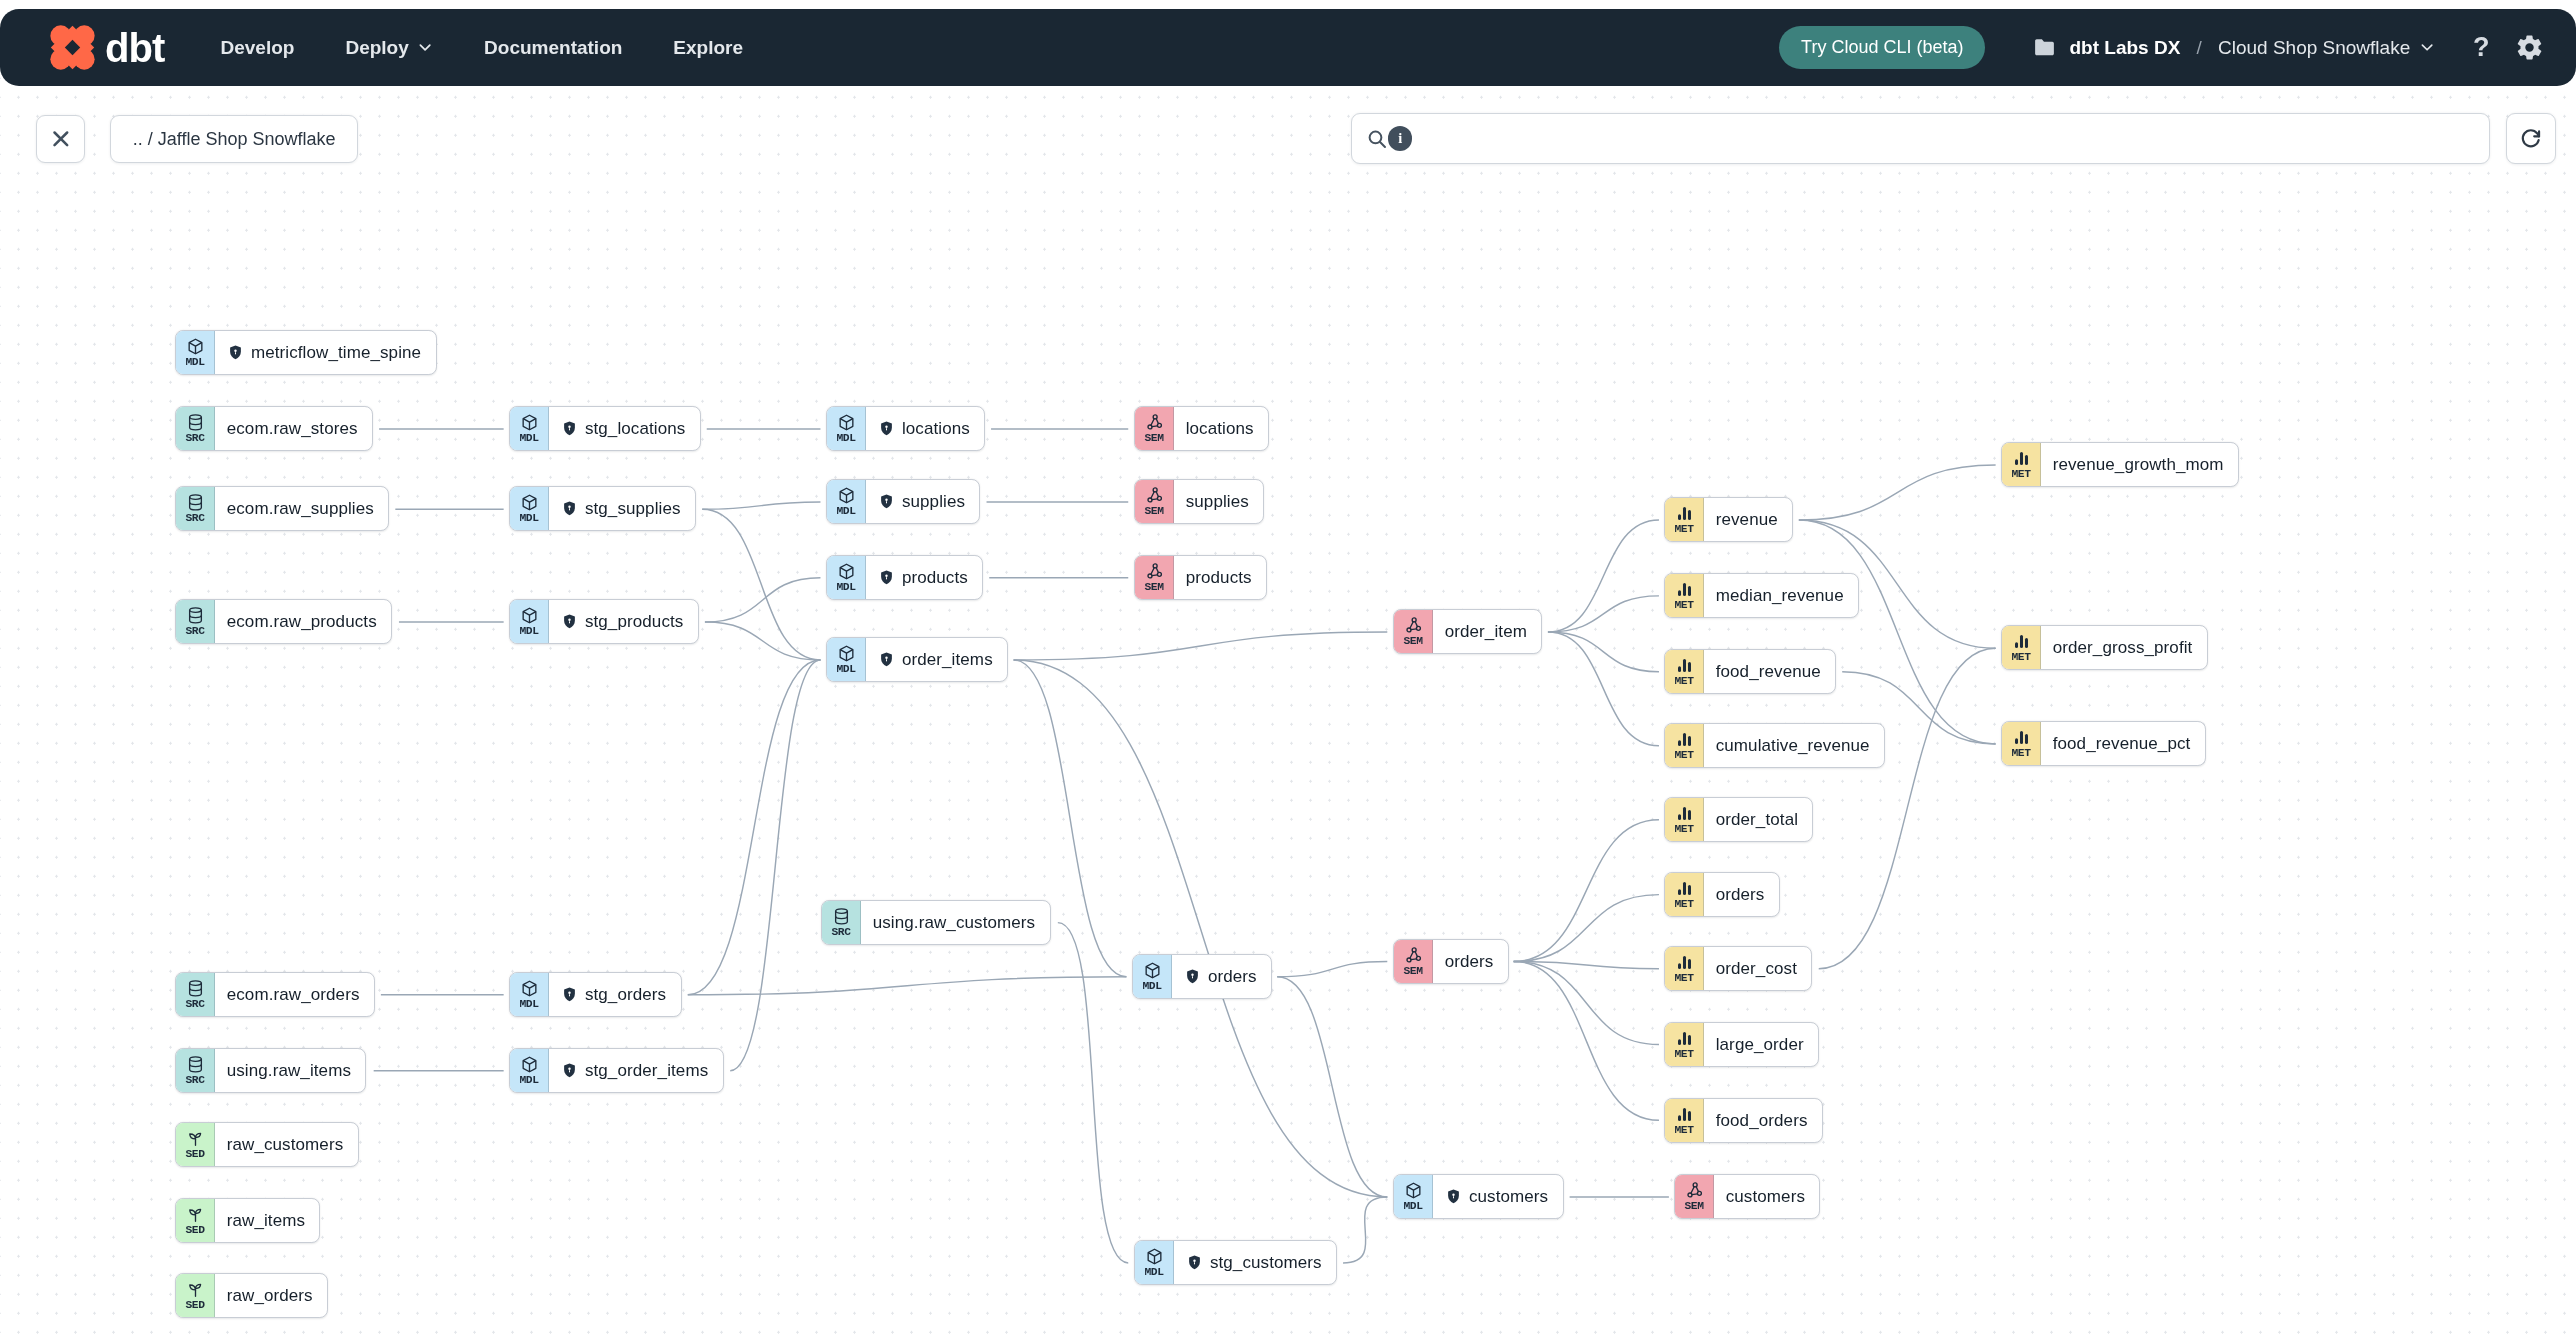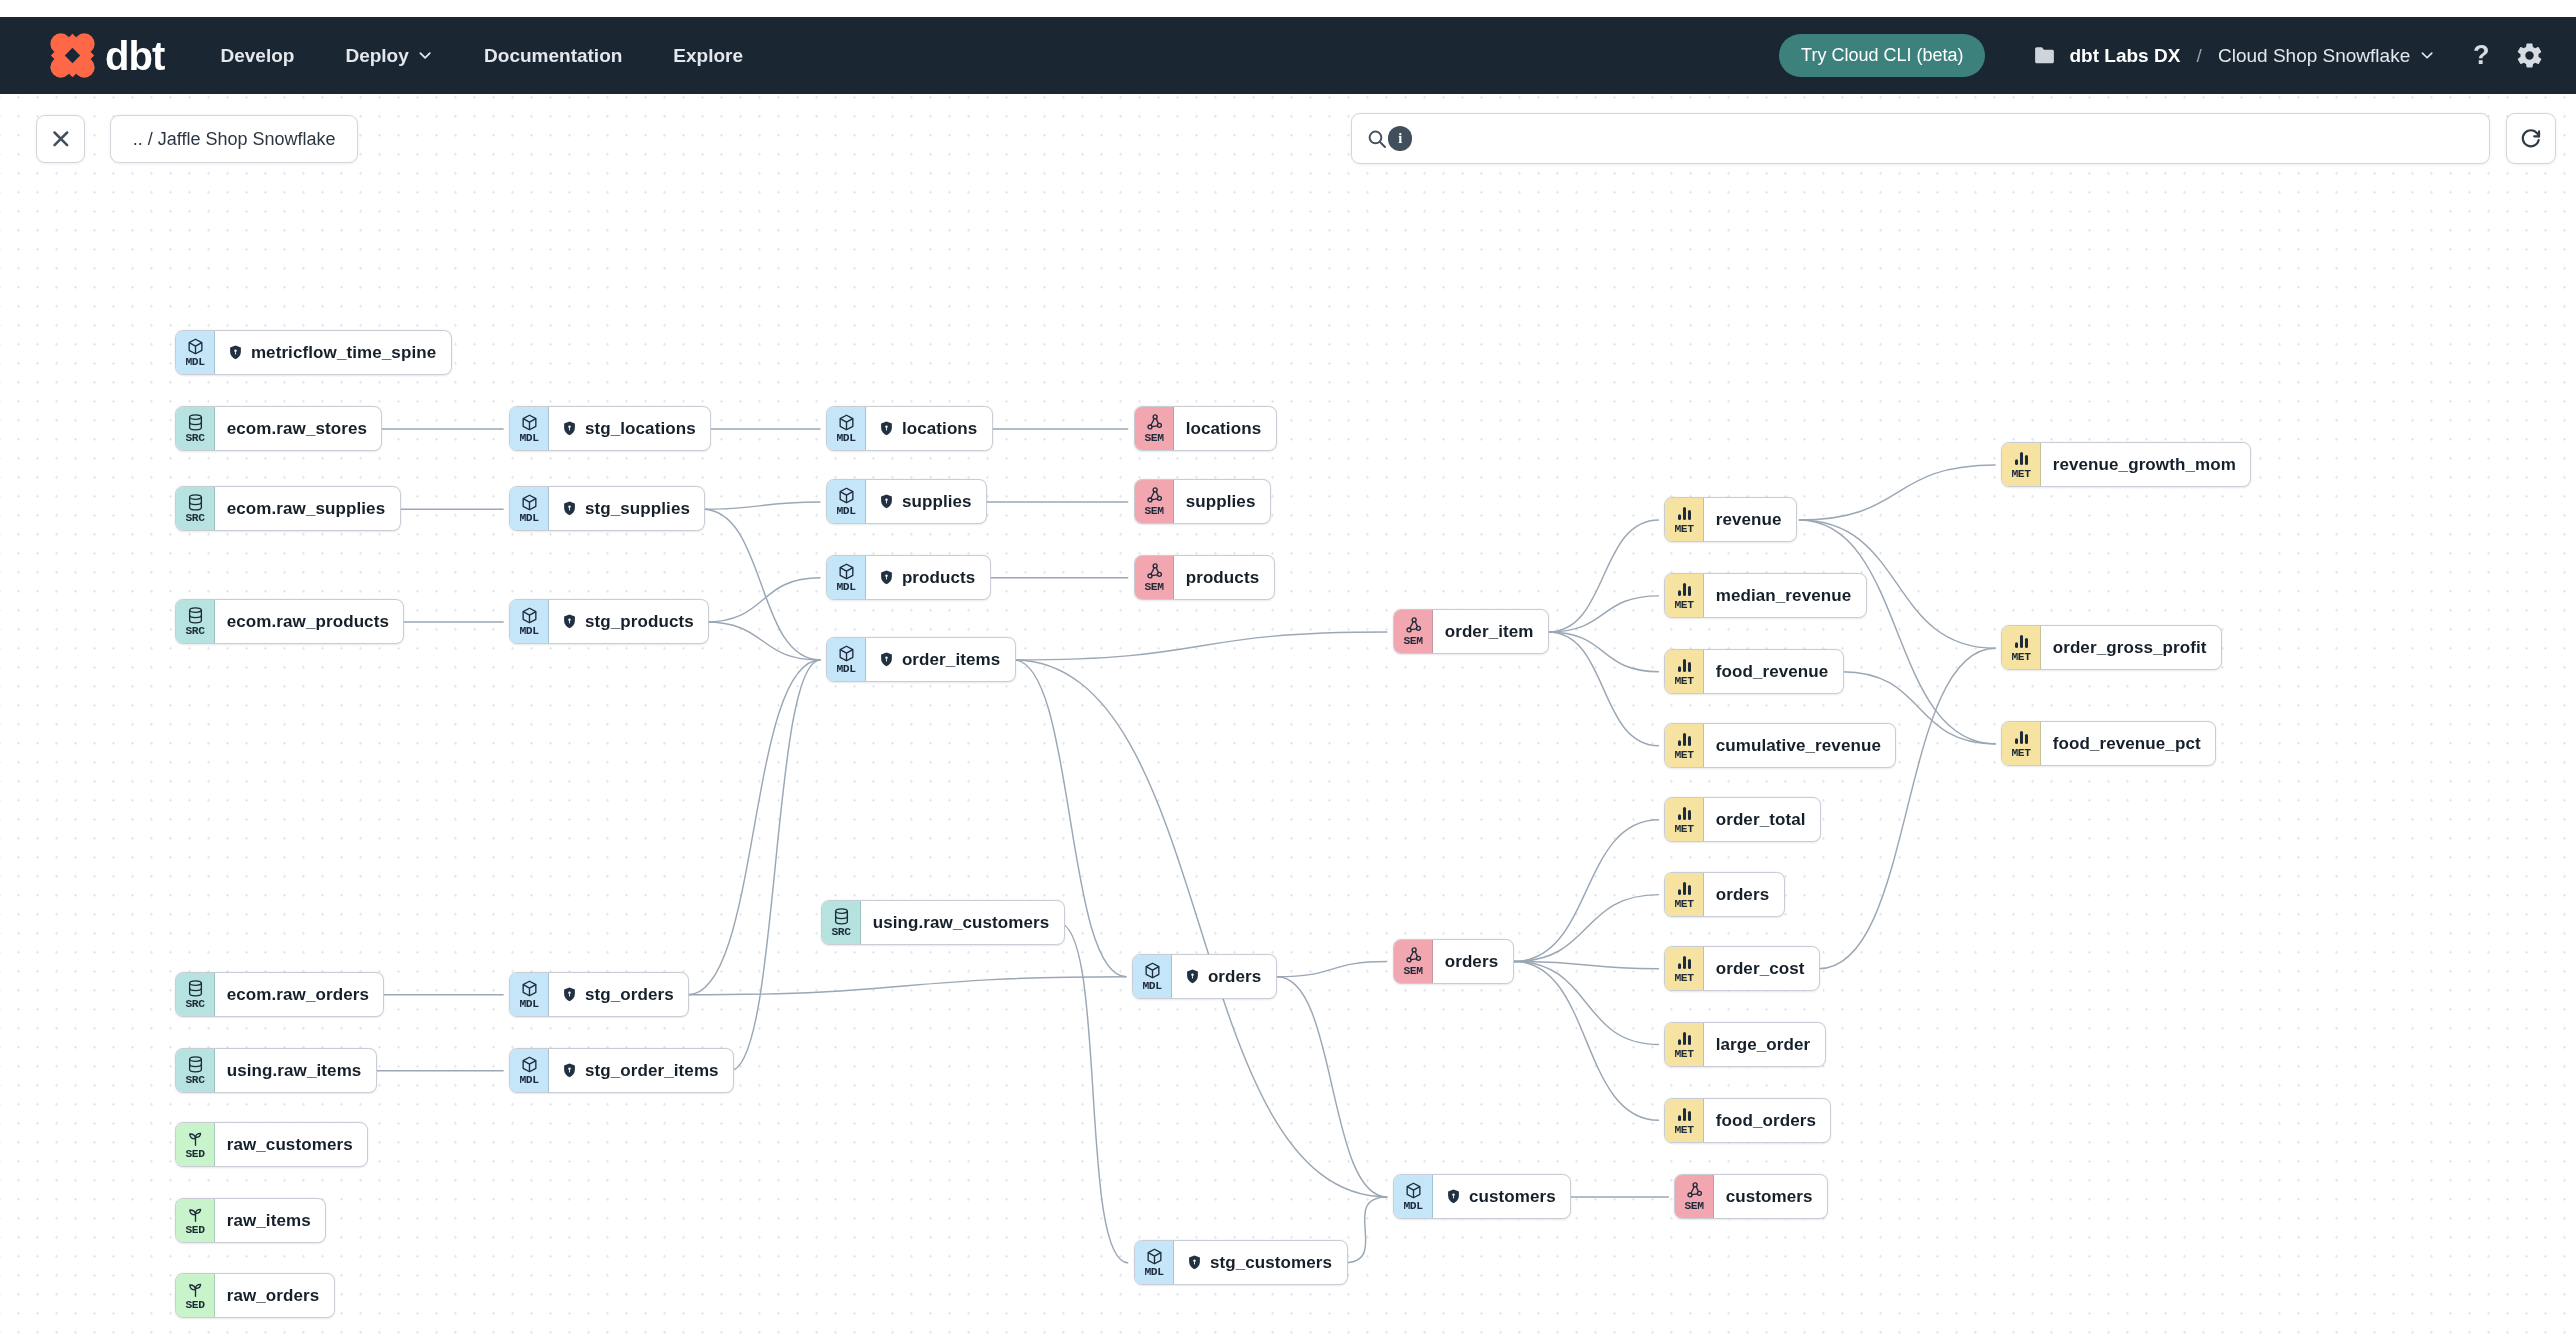--- a/index.html
+++ b/index.html
@@ -1,22 +1,22 @@
 <!DOCTYPE html>
 <html style="font-size:14.4px"><head>
 <meta charset="utf-8">
 <style>
   * { margin:0; padding:0; box-sizing:border-box; }
   html,body { width:2576px; height:1338px; overflow:hidden; }
   body { font-family:"Liberation Sans", sans-serif; background:#fff; position:relative; }
 
   
   .topnav {
-    position:absolute; top:17px; left:0; width:2576px; height:77px;
-    background:#1a2733; display:flex; align-items:center; z-index:50;
+    position:absolute; top:9px; left:0; width:2576px; height:77px;
+    background:#1a2733; display:flex; align-items:center; z-index:50;border-radius:19px;
   }
   .logo-wrap { display:flex; align-items:center; margin-left:49px; }
   .logo-mark { width:47px; height:47px; display:block; }
   .logo-text { color:#fff; font-size:40px; font-weight:700; letter-spacing:-0.9px; margin-left:9px; line-height:1; }
   .nav-items { display:flex; align-items:center; gap:51px; margin-left:56px; }
   .nav-item { color:#e4e8ec; font-size:19px; font-weight:700; cursor:pointer; display:flex; align-items:center; gap:8.1px; }
   .nav-item svg { width:16.2px; height:16.2px; stroke:#e4e8ec; }
   .topnav-right { margin-left:auto; display:flex; align-items:center; gap:25px; margin-right:32.5px; }
   .cta-btn {
     background:#3d817d; color:#fff; font-size:18px; font-weight:500;
@@ -84,21 +84,21 @@
     display:flex; flex-direction:column; align-items:center; justify-content:center; gap:0.9px;
     color:#1d2b3a;
   }
   .gnode .badge svg { width:19px; height:19px; display:block; }
   .gnode .badge .tlabel {
     font-family:"Liberation Mono", monospace; font-size:11.3px; font-weight:700; letter-spacing:-0.5px;
     line-height:1; color:#1d2b3a;
   }
   .gnode .body { display:flex; align-items:center; padding:0 14.4px 0 11.7px; gap:7.2px; white-space:nowrap; }
   .gnode .body svg.shield { width:17px; height:17px; flex:none; }
-  .gnode .nlabel { font-size:17px; color:#16202b; font-weight:700; letter-spacing:0.1px; }
+  .gnode .nlabel { font-size:17px; color:#16202b; font-weight:400; letter-spacing:0.1px; }
 </style>
 </head>
 <body>
 
 <div class="topnav">
   <div class="logo-wrap">
     <svg class="logo-mark" viewBox="0 0 52 52">
       <g fill="#ff6847">
         <circle cx="13" cy="13" r="11.5"></circle>
           <circle cx="39" cy="13" r="11.5"></circle>

